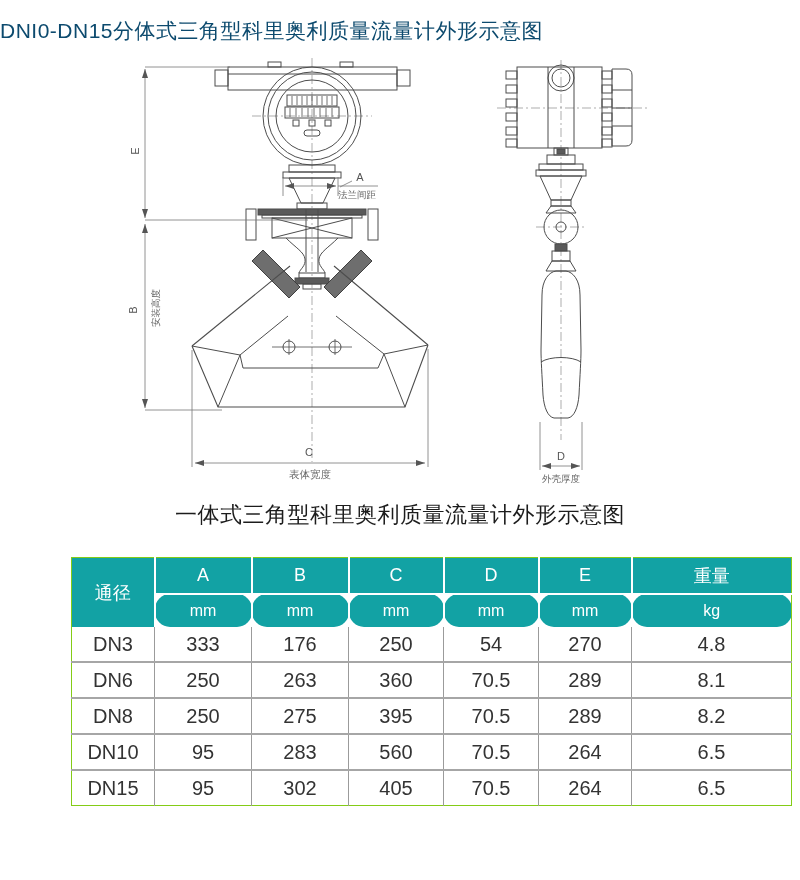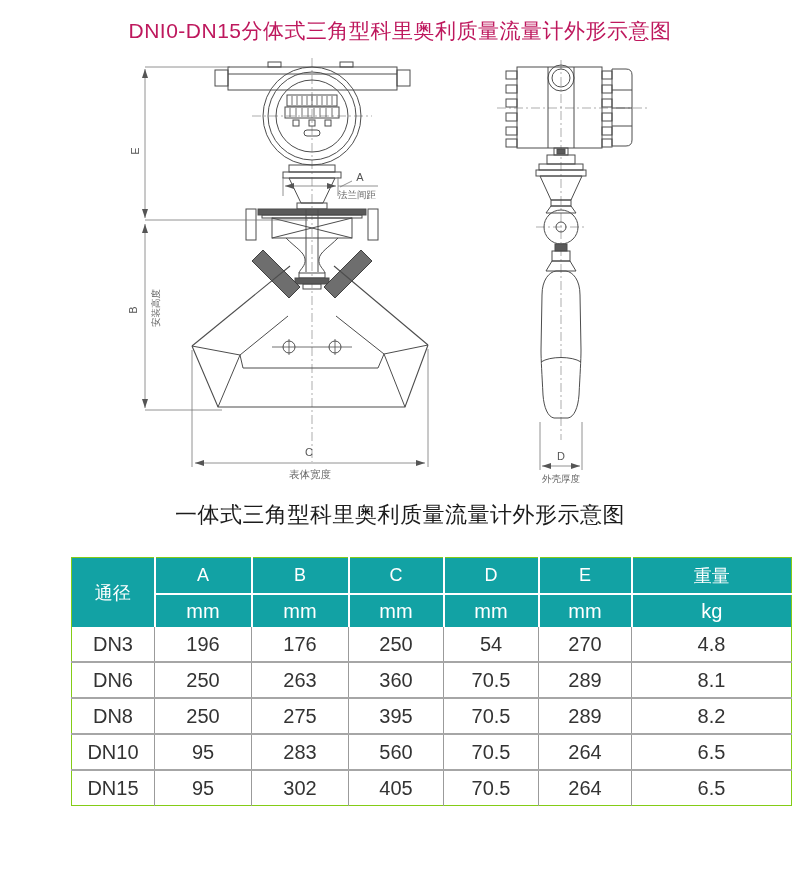--- a/index.html
+++ b/index.html
@@ -1,22 +1,22 @@
 <!DOCTYPE html>
 <html><head>
 <meta charset="utf-8">
 <style>
   html,body{margin:0;padding:0;}
   body{
     width:800px;height:880px;position:relative;background:#ffffff;
     font-family:"Liberation Sans", sans-serif;overflow:hidden;
   }
   .page-title{
-    position:absolute;top:17px;left:0;width:800px;text-align:center;
-    font-size:21px;color:#be185d;letter-spacing:0.5px;
+    position:absolute;top:17px;left:0;width:800px;
+    font-size:21px;color:#0c4a6e;letter-spacing:0.5px;
   }
   .page-subtitle{
     position:absolute;top:500px;left:0;width:800px;text-align:center;
     font-size:22px;color:#1c1c1c;letter-spacing:0.5px;
   }
   .drawing-svg{position:absolute;left:0;top:55px;}
   .dim-letter{font-size:11px;fill:#555;}
   .dim-note{font-size:9.5px;fill:#666;}
   table.spec-table{
     position:absolute;left:40px;top:557px;width:720px;
@@ -25,21 +25,21 @@
     margin-left:31px;
   }
   table.spec-table th, table.spec-table td{
     text-align:center;vertical-align:middle;padding:0;
     font-weight:normal;
   }
   thead th{
     background:#12a2a4;color:#ffffff;
   }
   thead tr.row-letters th{height:35px;font-size:18px;}
-  thead tr.row-units th{height:32px;font-size:20px;}
+  thead tr.row-units th{height:32px;font-size:16px;border-radius:15px;}
   thead th.corner{font-size:17px;border-right:2px solid #ffffff;}
   thead th.col-letter{border-right:2px solid #ffffff;border-bottom:2px solid #ffffff;}
   thead th.col-letter:last-child{border-right:none;}
   thead th.col-unit{border-right:2px solid #ffffff;}
   thead th.col-unit:last-child{border-right:none;}
   tbody td{
     height:34px;font-size:20px;color:#333333;background:#ffffff;
     border-right:1px solid #9b9b9b;border-bottom:2px solid #a6a6a6;
   }
   tbody td:last-child{border-right:none;}
@@ -229,21 +229,21 @@
         <th class="col-unit">mm</th>
         <th class="col-unit">mm</th>
         <th class="col-unit">mm</th>
         <th class="col-unit">mm</th>
         <th class="col-unit">kg</th>
       </tr>
   </thead>
   <tbody>
       <tr>
         <td>DN3</td>
-        <td>196</td>
+        <td>333</td>
         <td>176</td>
         <td>250</td>
         <td>54</td>
         <td>270</td>
         <td>4.8</td>
       </tr>
       <tr>
         <td>DN6</td>
         <td>250</td>
         <td>263</td>

